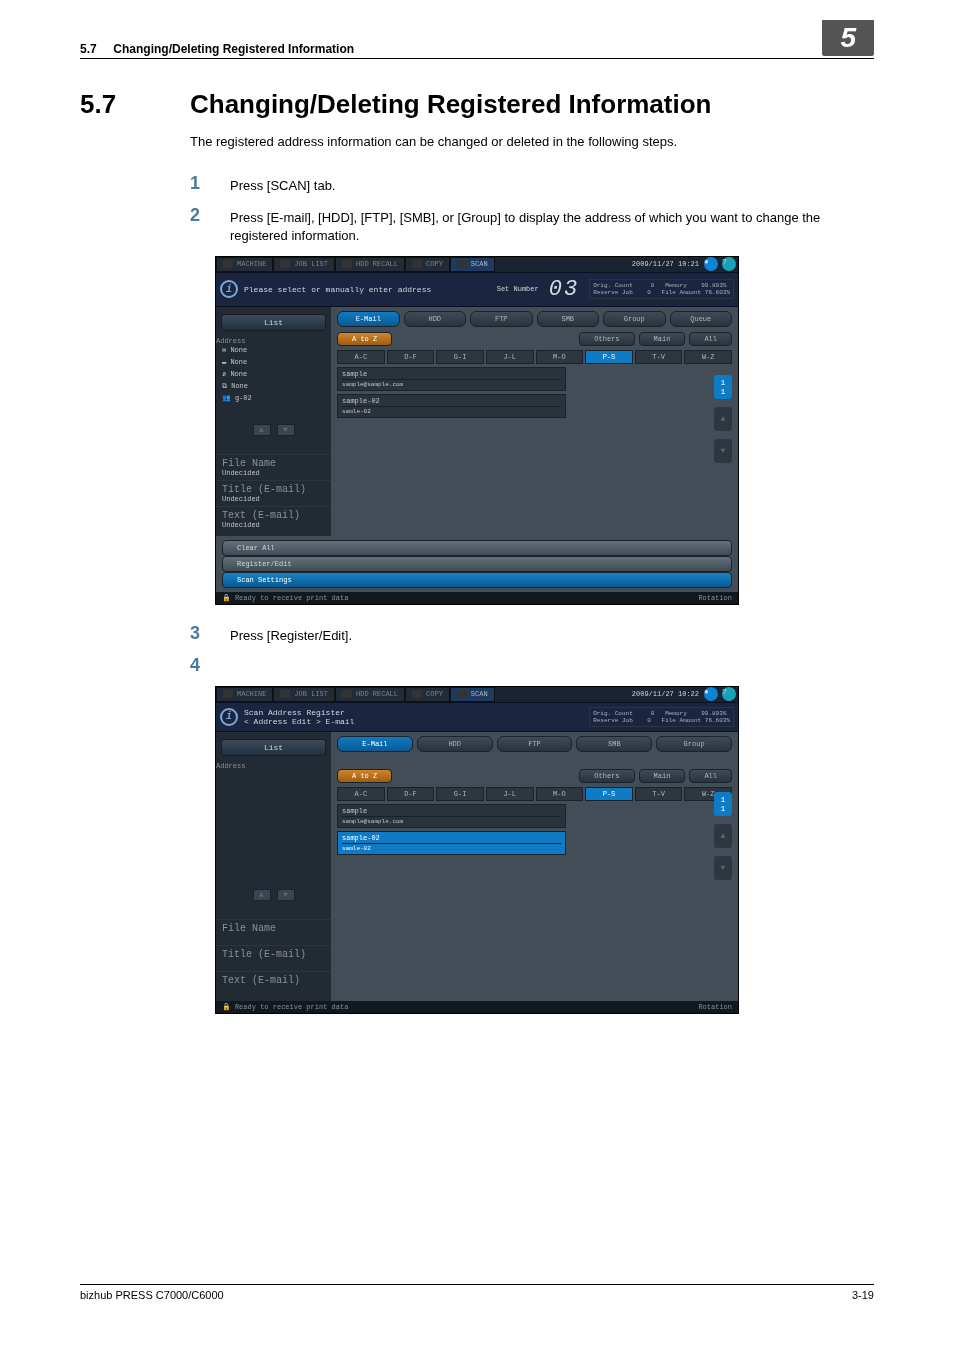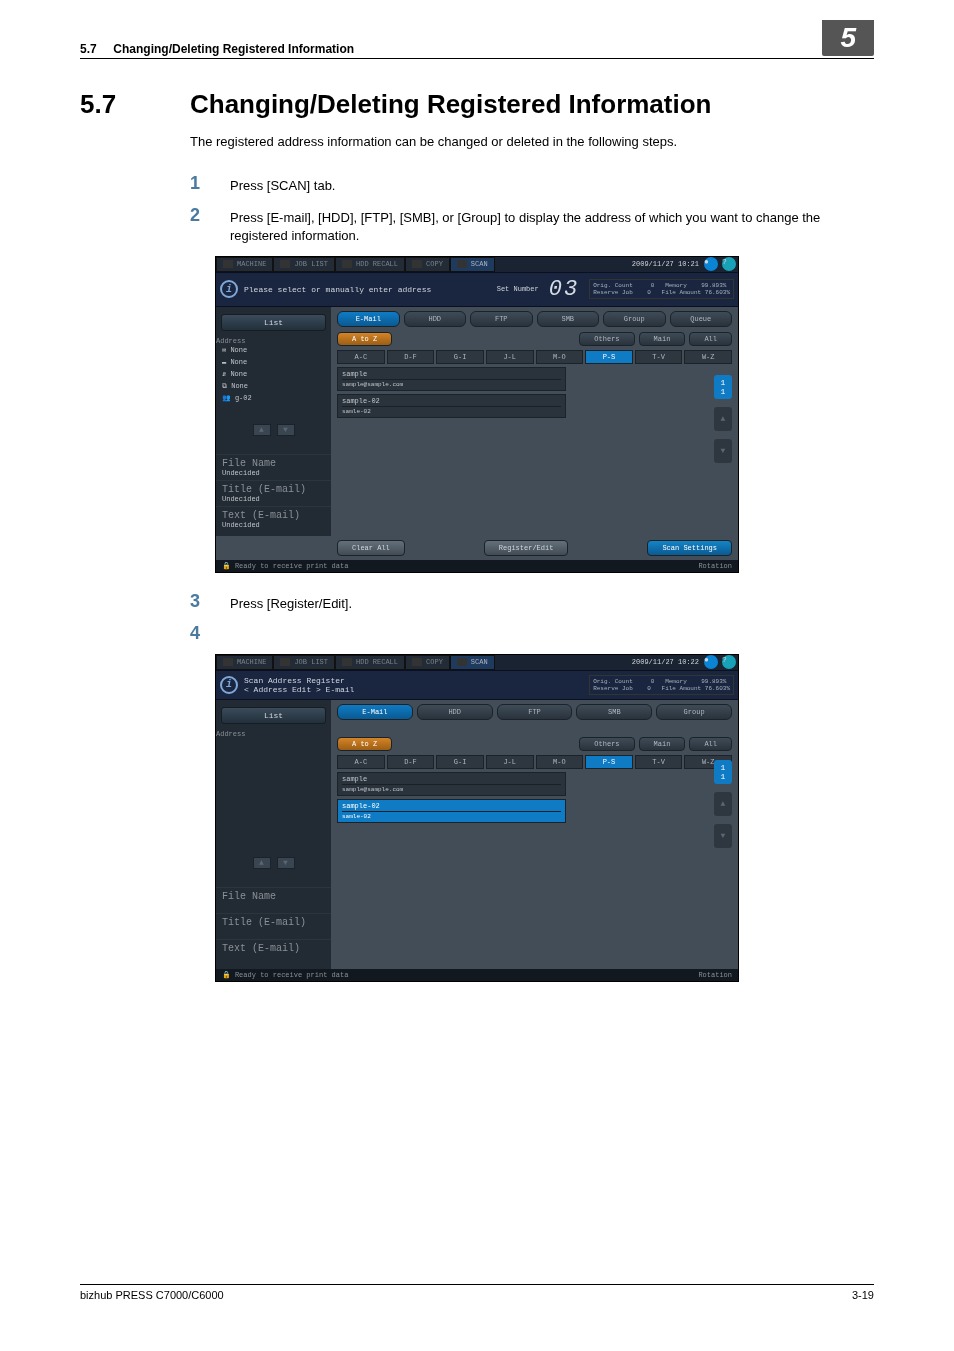--- a/index.html
+++ b/index.html
@@ -217,21 +217,21 @@
     }
     .side-icon {
       width: 18px; height: 24px; background: #0f7bc4;
       border-radius: 3px; display:flex; align-items:center;
       justify-content:center; color:#fff; font-size:8px;
     }
     .side-icon.gray { background:#2e3740; color:#5d6670; }
     .scr-bottom {
       display:flex; padding: 4px 6px;
       background:#434d58;
-      align-items:center;
+      flex-direction:column;
     }
     .b-btn {
       background: linear-gradient(#63707b,#424b54);
       border: 1px solid #1a222a; border-radius: 4px;
       padding: 3px 14px; font-size: 7px; color: #d0d6df;
     }
     .b-btn.blue { background: linear-gradient(#1584c6,#0a5a92); color:#fff; }
     .b-flex { flex: 1; }
     .scr-statusbar {
       display:flex; justify-content:space-between;

